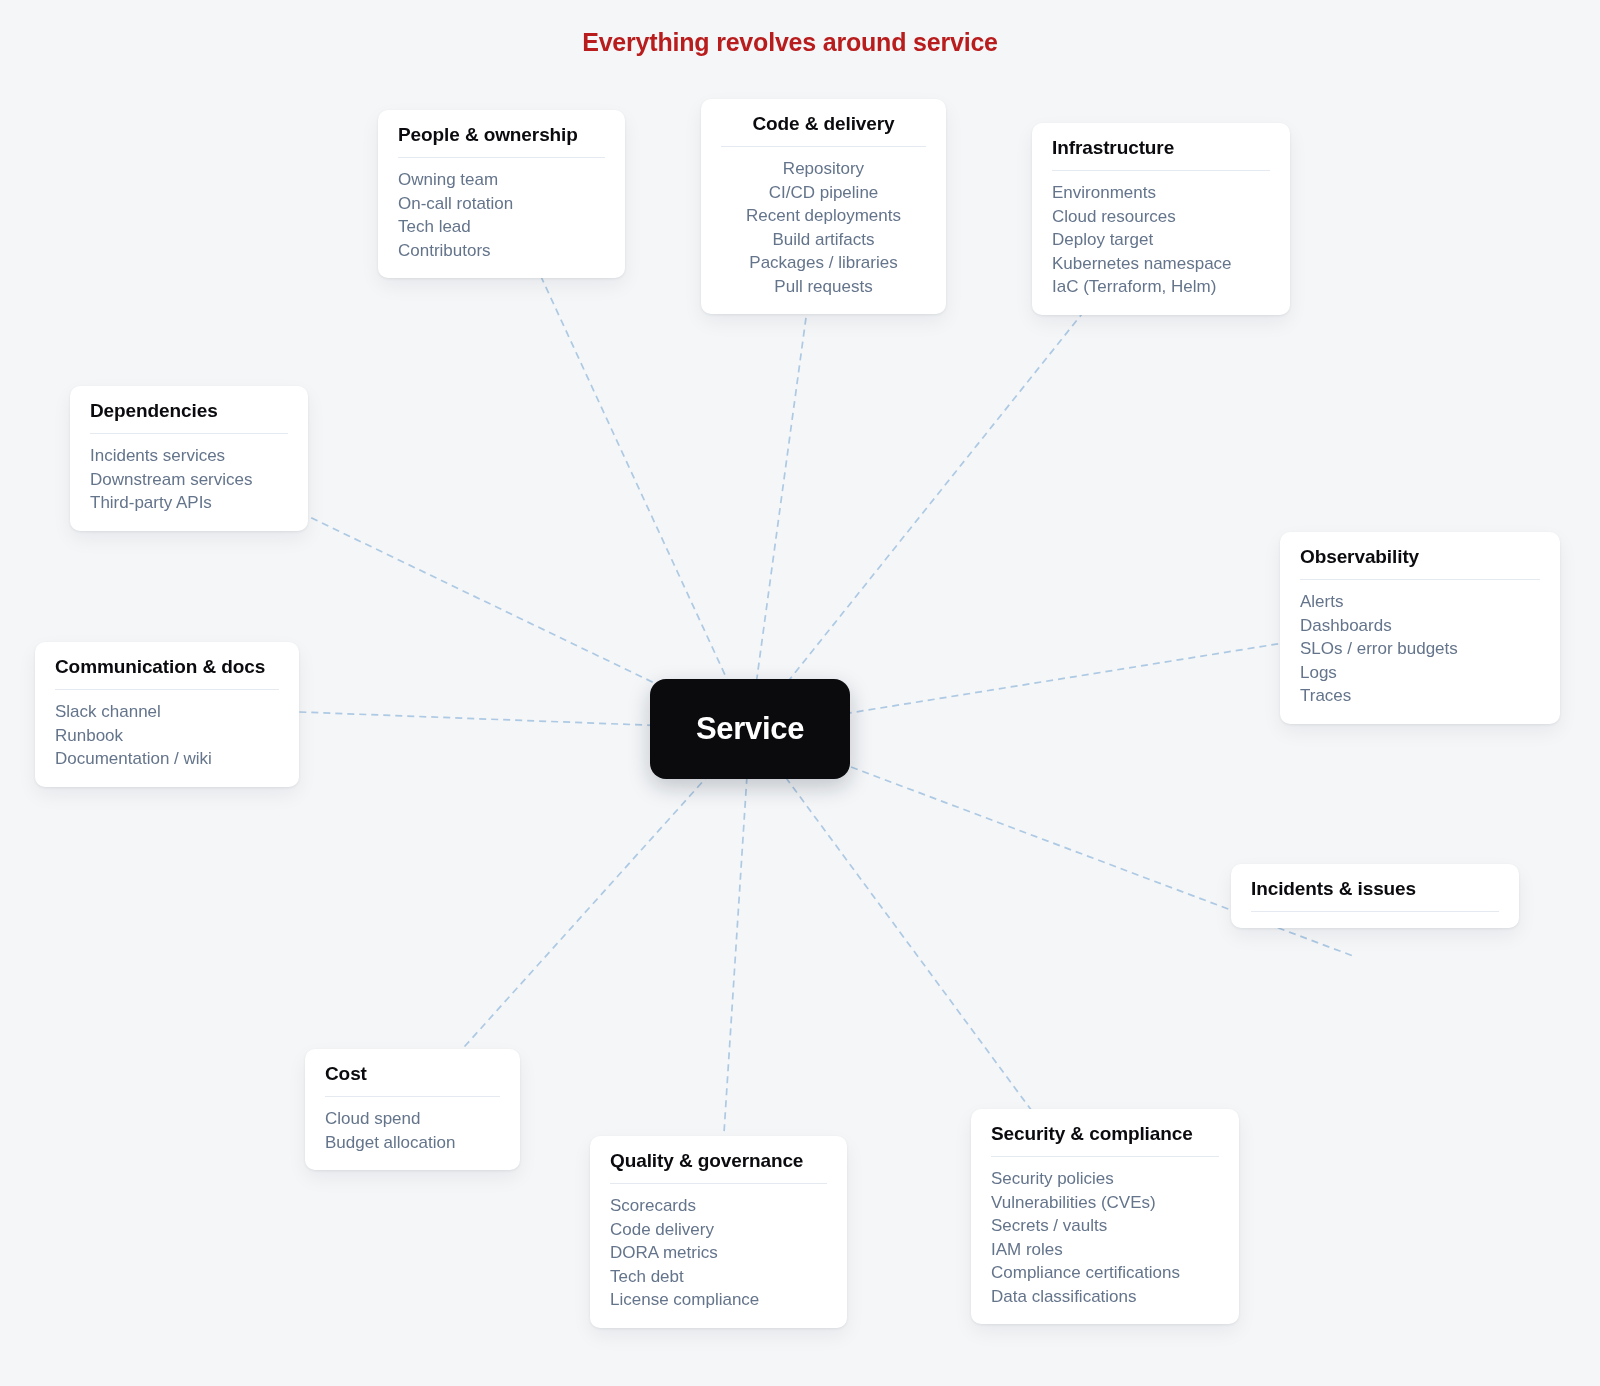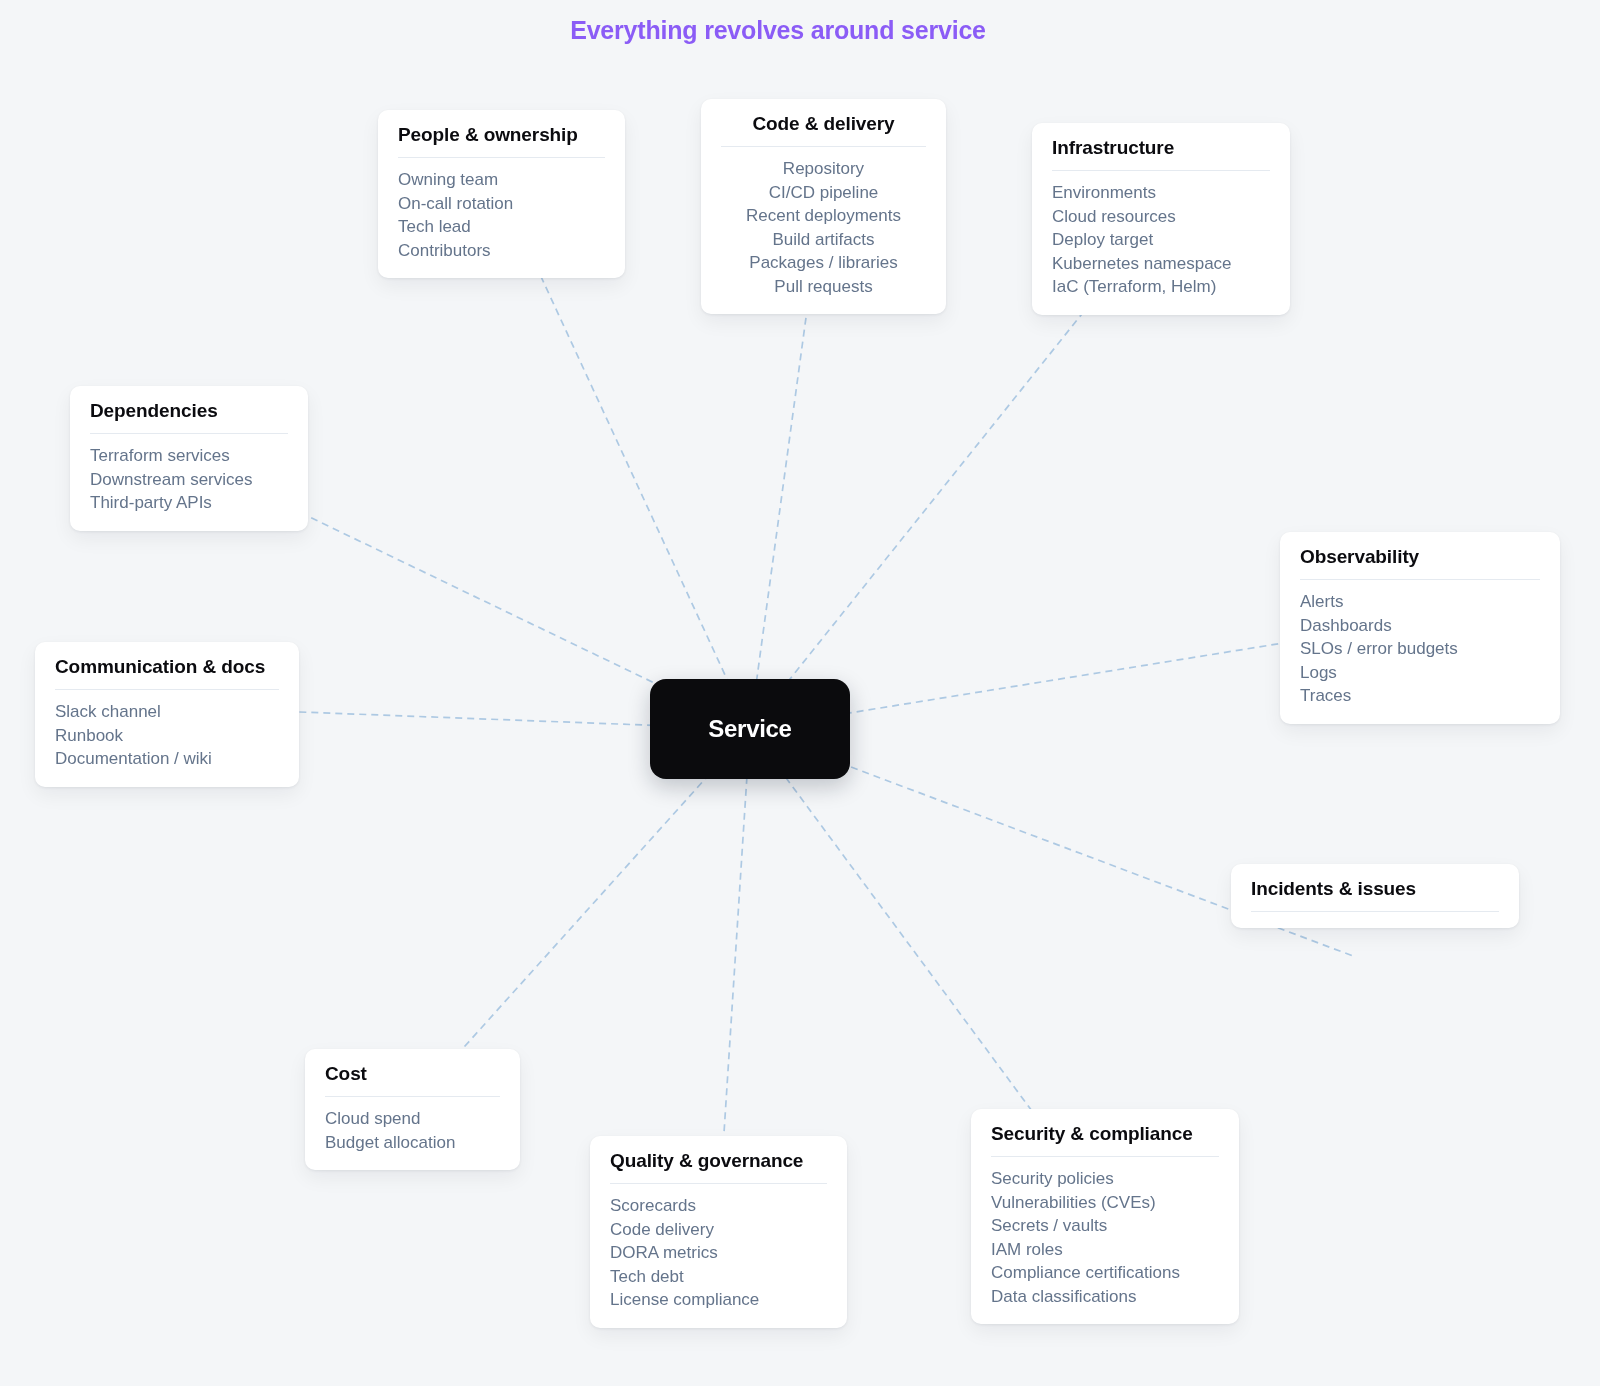--- a/index.html
+++ b/index.html
@@ -15,25 +15,25 @@
     width: 1600px;
     height: 1386px;
     overflow: hidden;
     background: #f4f6f8;
   }
   .page-title {
     position: absolute;
     left: 0;
     top: 16px;
     width: 1556px;
-    margin: 0;
+    margin: 12px;
     text-align: center;
     font-size: 25px;
     font-weight: 700;
-    color: #8b5cf6;
+    color: #b91c1c;
     letter-spacing: -0.2px;
     z-index: 2;
   }
   svg.connectors {
     position: absolute;
     left: 0;
     top: 0;
     z-index: 1;
   }
   svg.connectors line {
@@ -92,21 +92,21 @@
     height: 100px;
     background: #0b0b0d;
     border-radius: 16px;
     display: flex;
     align-items: center;
     justify-content: center;
     box-shadow: 0 8px 22px rgba(15,23,42,0.22);
   }
   .service-node span {
     color: #ffffff;
-    font-size: 24px;
+    font-size: 31px;
     font-weight: 700;
     letter-spacing: -0.3px;
   }
 </style>
 </head>
 <body>
 
 <div class="canvas">
 
   <h1 class="page-title">Everything revolves around service</h1>
@@ -153,21 +153,21 @@
         <li>Cloud resources</li>
         <li>Deploy target</li>
         <li>Kubernetes namespace</li>
         <li>IaC (Terraform, Helm)</li>
       </ul>
   </div>
 
   <div class="card card-deps">
     <h2>Dependencies</h2>
     <ul>
-        <li>Terraform services</li>
+        <li>Incidents services</li>
         <li>Downstream services</li>
         <li>Third-party APIs</li>
       </ul>
   </div>
 
   <div class="card card-comm">
     <h2>Communication &amp; docs</h2>
     <ul>
         <li>Slack channel</li>
         <li>Runbook</li>

